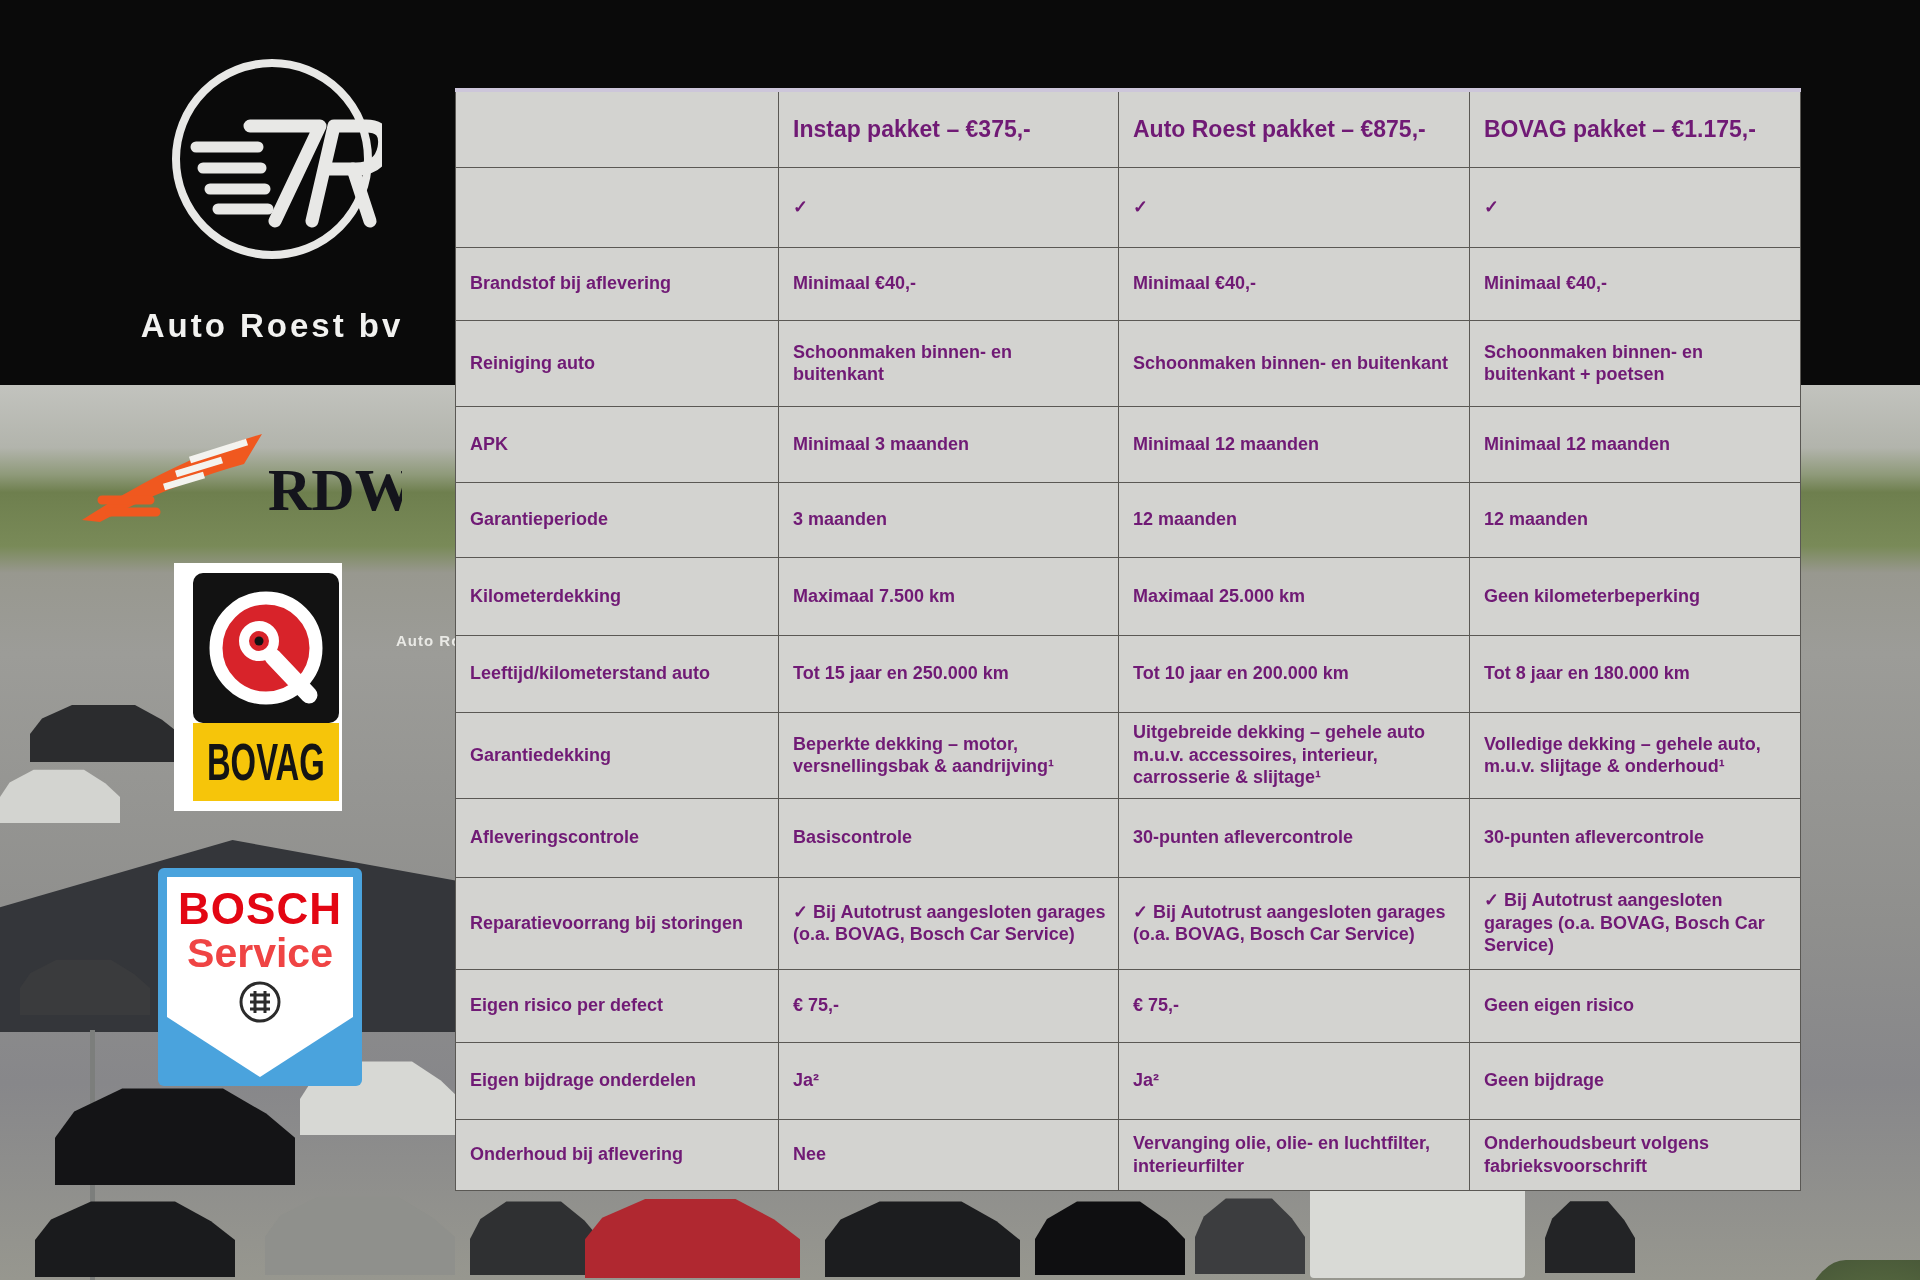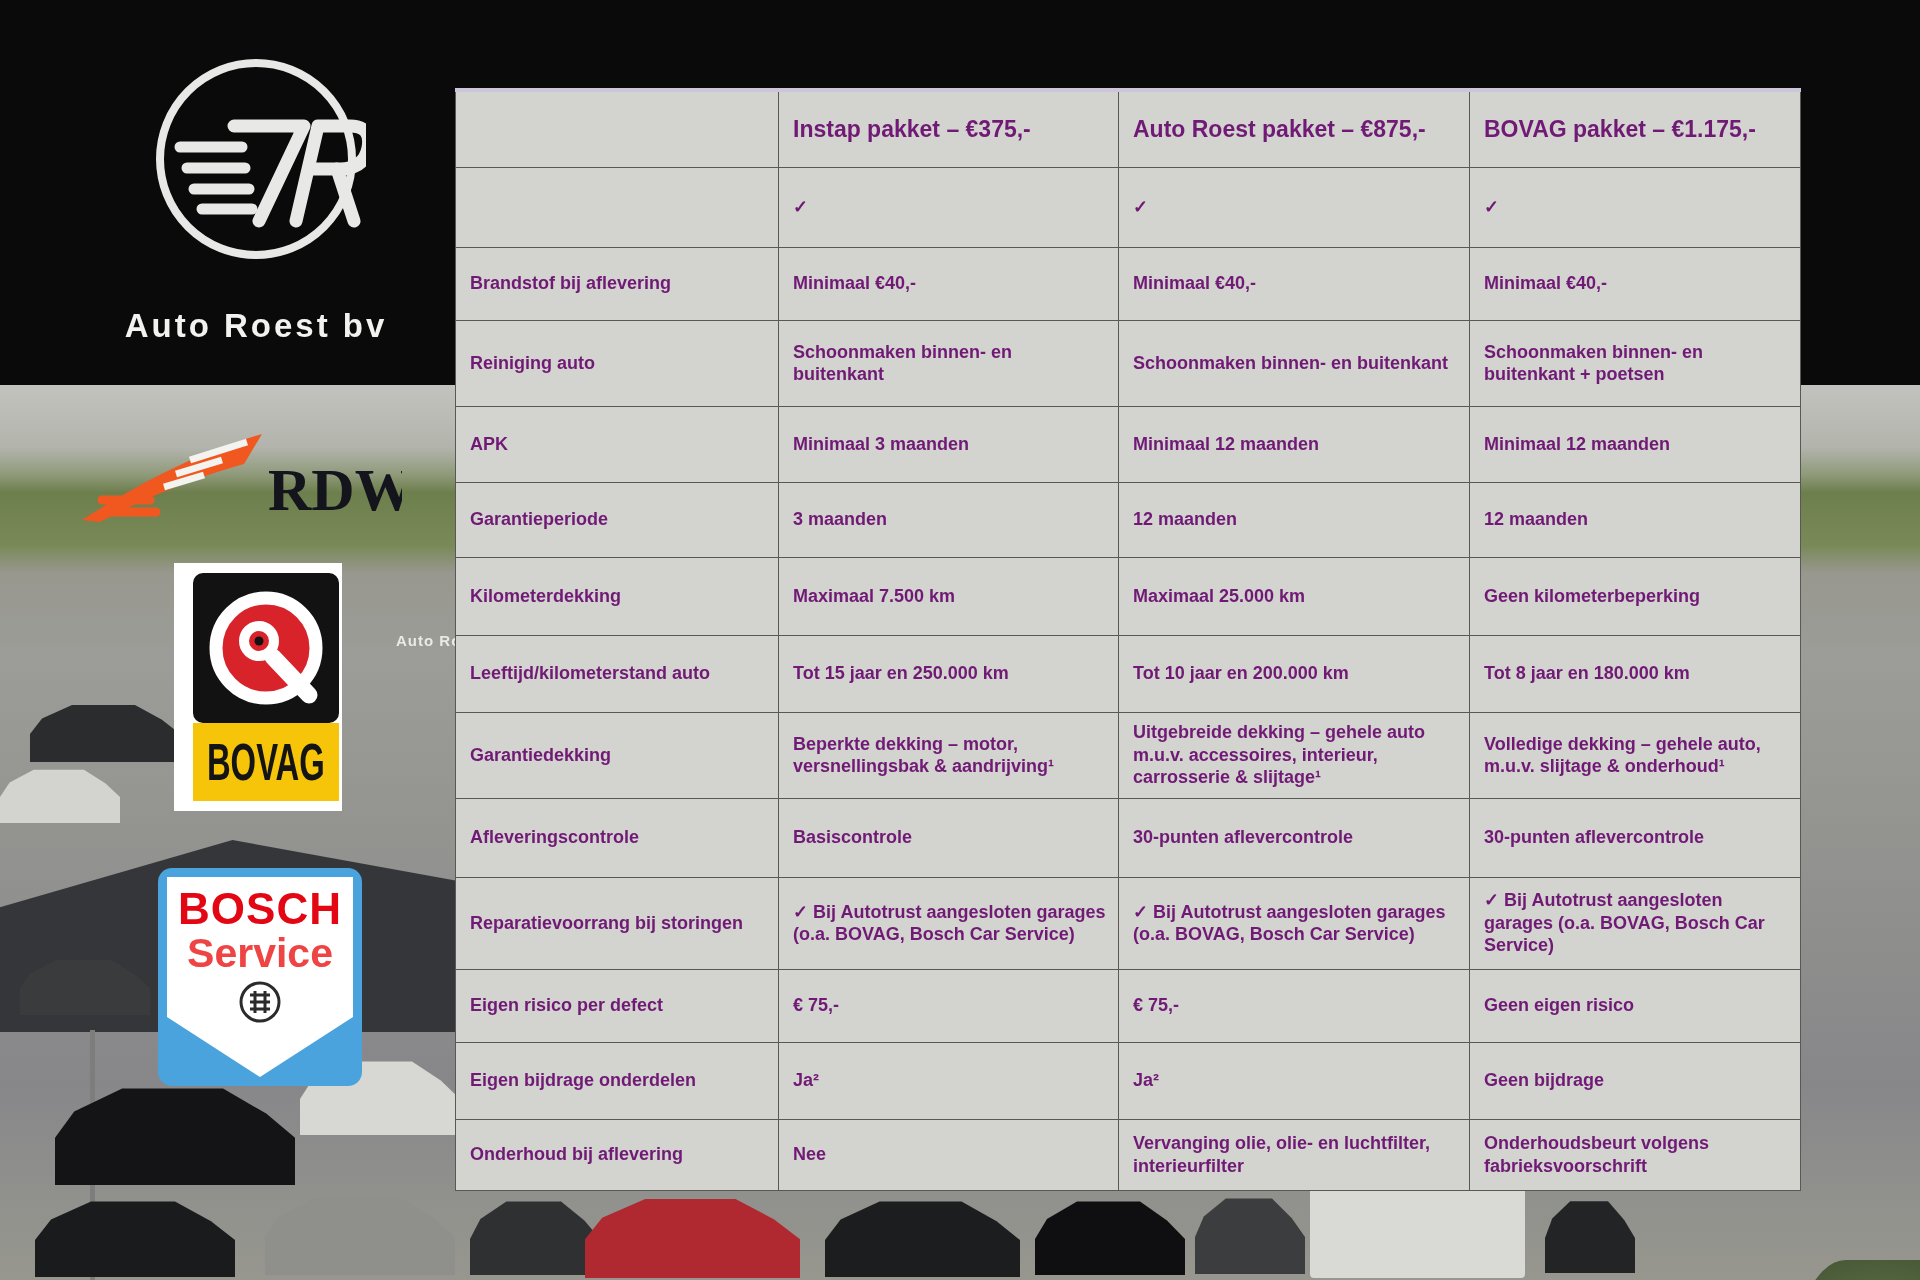--- a/index.html
+++ b/index.html
@@ -21,41 +21,41 @@
   .trees{position:absolute;right:0;top:875px;width:135px;height:330px;
     background:radial-gradient(circle at 70% 35%,#55673f 0 35%,#3e4c33 70%);
     border-radius:45% 0 0 35%;}
   .car{position:absolute;
     clip-path:polygon(0 55%,8% 30%,28% 8%,70% 8%,88% 32%,100% 55%,100% 100%,0 100%);}
   .van{position:absolute;background:#d9dad6;border-radius:10px 14px 4px 4px;}
   .van-glass{position:absolute;left:8%;right:8%;top:14%;height:26%;
     background:#9aa0a2;border-radius:6px;}
 
   
-  .auto-roest{position:absolute;left:56px;top:8px;width:400px;height:377px;
+  .auto-roest{position:absolute;left:72px;top:8px;width:400px;height:377px;
     background:#0a0a0a;display:flex;flex-direction:column;align-items:center;
     justify-content:center;gap:38px;}
   .auto-roest .company{color:#f2f2f0;font-size:33px;font-weight:bold;letter-spacing:3px;}
 
   
   .rdw{position:absolute;left:72px;top:430px;width:330px;height:100px;}
 
   
   .bovag{position:absolute;left:174px;top:563px;width:168px;height:248px;
     background:#ffffff;padding:10px 19px;box-sizing:border-box;
     display:flex;flex-direction:column;}
   .bovag-mark{width:146px;height:150px;background:#121212;border-radius:10px;}
   .bovag-band{width:146px;height:78px;background:#f6c50a;display:flex;
     align-items:center;justify-content:center;}
   .bovag-band span{font-size:40px;font-weight:bold;color:#141414;
     transform:scale(0.82,1.3);letter-spacing:0;}
 
   
   .bosch{position:absolute;left:158px;top:868px;width:204px;height:218px;
-    background:#4aa3dd;border-radius:14px;padding:9px;box-sizing:border-box;}
+    background:#4aa3dd;border-radius:6px;padding:9px;box-sizing:border-box;}
   .bosch-shield{width:100%;height:100%;background:#fff;
     clip-path:polygon(0 0,100% 0,100% 70%,50% 100%,0 70%);
     display:flex;flex-direction:column;align-items:center;padding-top:10px;
     box-sizing:border-box;}
   .bosch-line1{color:#e30613;font-size:44px;font-weight:bold;line-height:1.02;letter-spacing:1px;}
   .bosch-line2{color:#ef4444;font-size:41px;font-weight:bold;line-height:1.05;}
 
   
   .pakket-table{position:absolute;left:455px;top:88px;width:1345px;
     border-collapse:collapse;table-layout:fixed;background:#d3d3d0;

